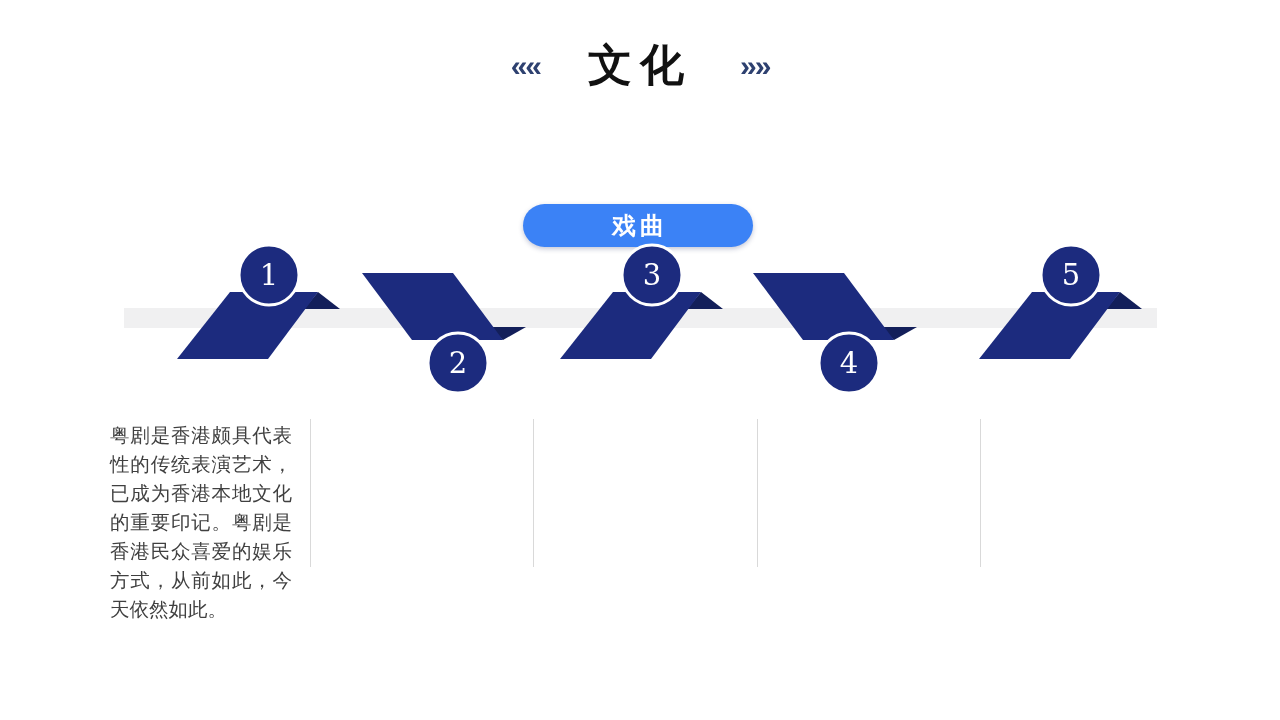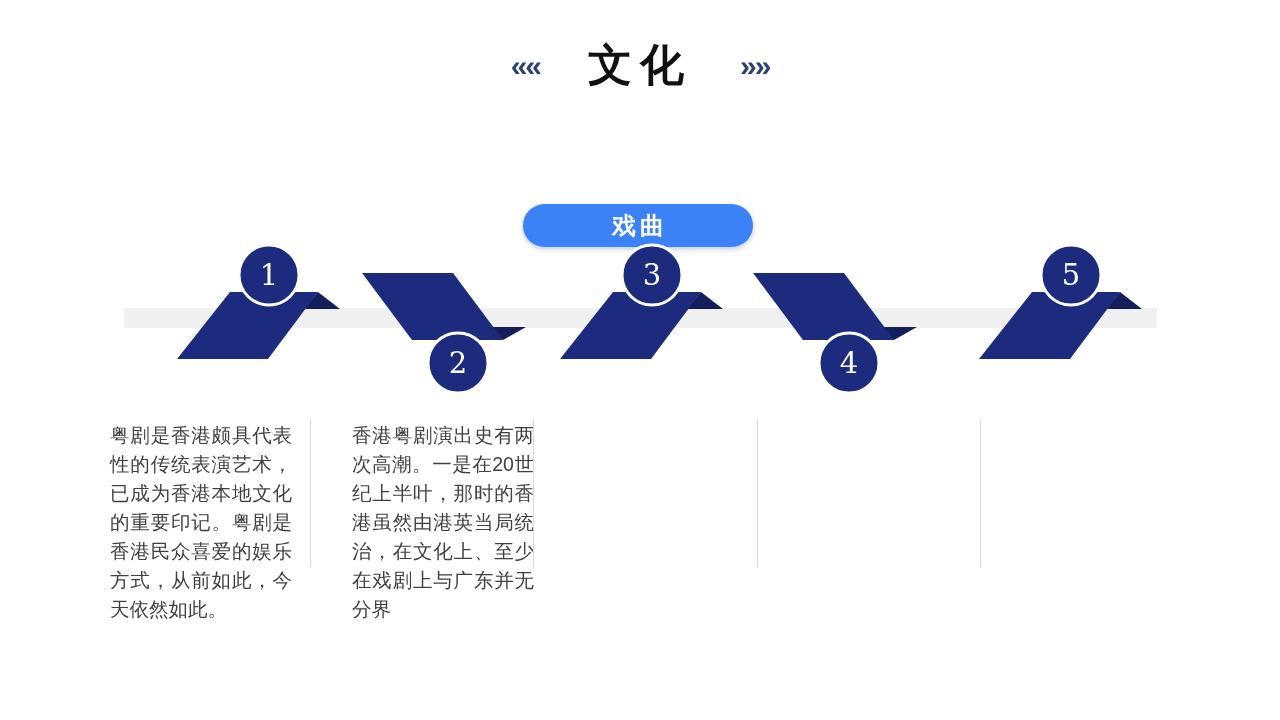--- a/index.html
+++ b/index.html
@@ -70,21 +70,21 @@
     font-size: 29px;
     fill: #ffffff;
   }
 
   
   .columns {
     position: absolute;
     left: 110px; top: 421px;
     width: 1070px;
     display: flex;
-    gap: 60px;
+    gap: 24px;
   }
   .col {
     width: 182px;
     flex: 0 0 182px;
     font-size: 19.5px;
     line-height: 29px;
     color: #404040;
     text-align: justify;
     text-justify: inter-ideograph;
   }
@@ -153,14 +153,13 @@
   </g>
 </svg>
 
 <div class="columns">
   <div class="divider d1"></div>
   <div class="divider d2"></div>
   <div class="divider d3"></div>
   <div class="divider d4"></div>
 
   <div class="col">粤剧是香港颇具代表性的传统表演艺术，已成为香港本地文化的重要印记。粤剧是香港民众喜爱的娱乐方式，从前如此，今天依然如此。</div>
-  <div class="col">香港粤剧演出史有两次高潮。一是在20世纪上半叶，那时的香港虽然由港英当局统治，在文化上、至少在戏剧上与广东并无分界</div>
 </div>
 
 </body></html>

